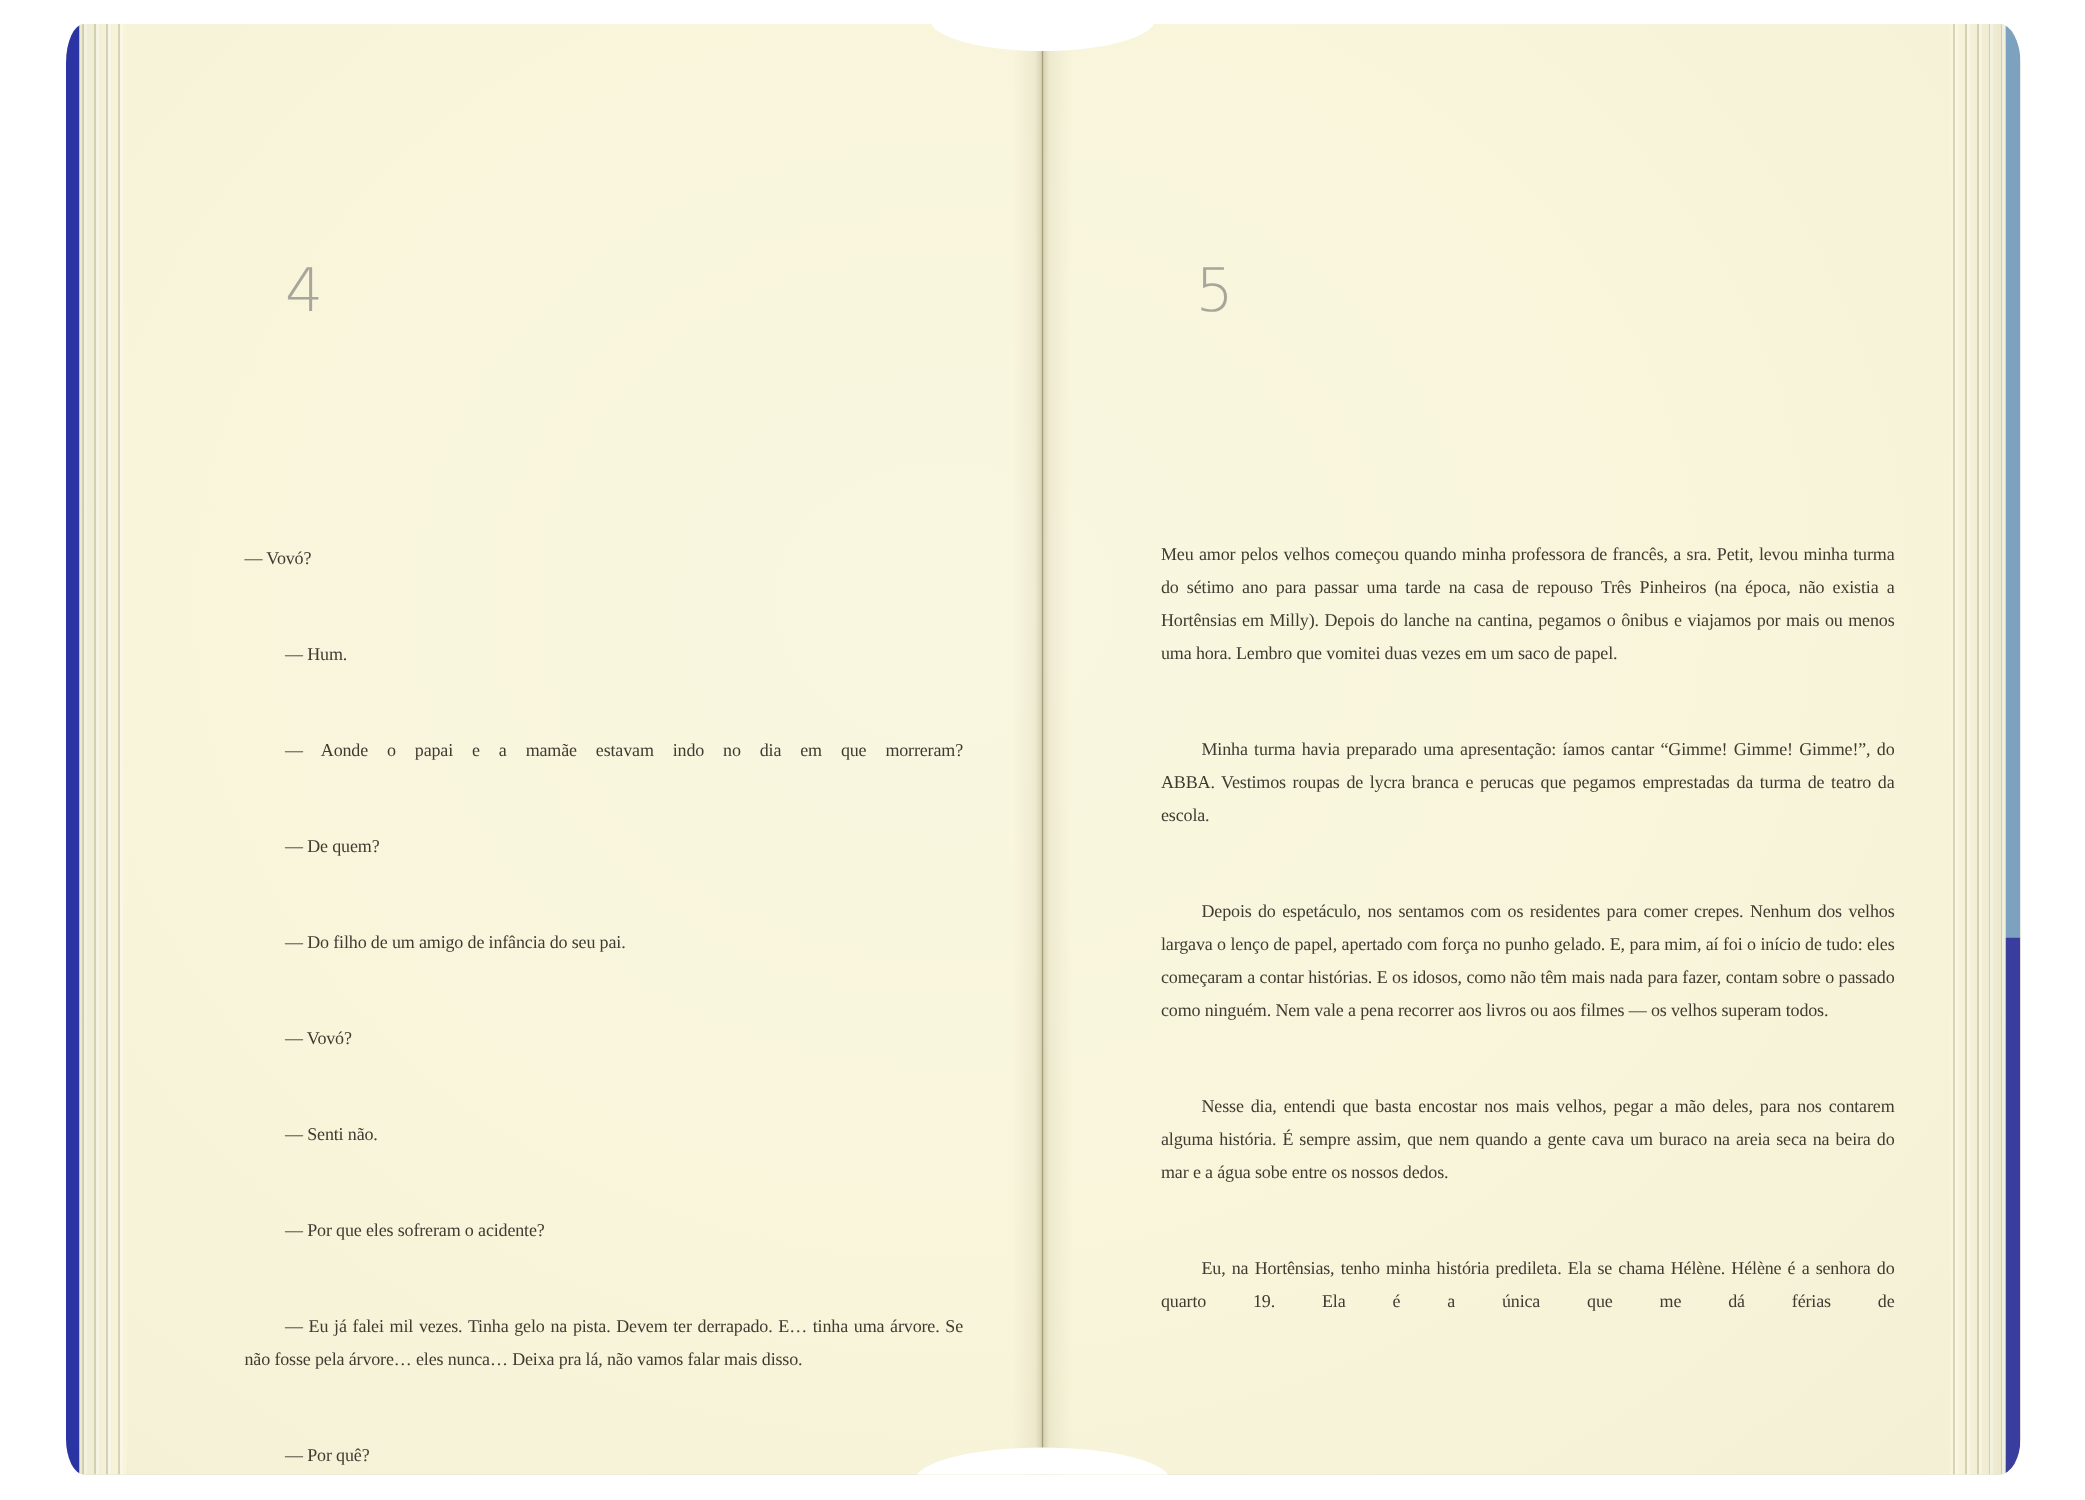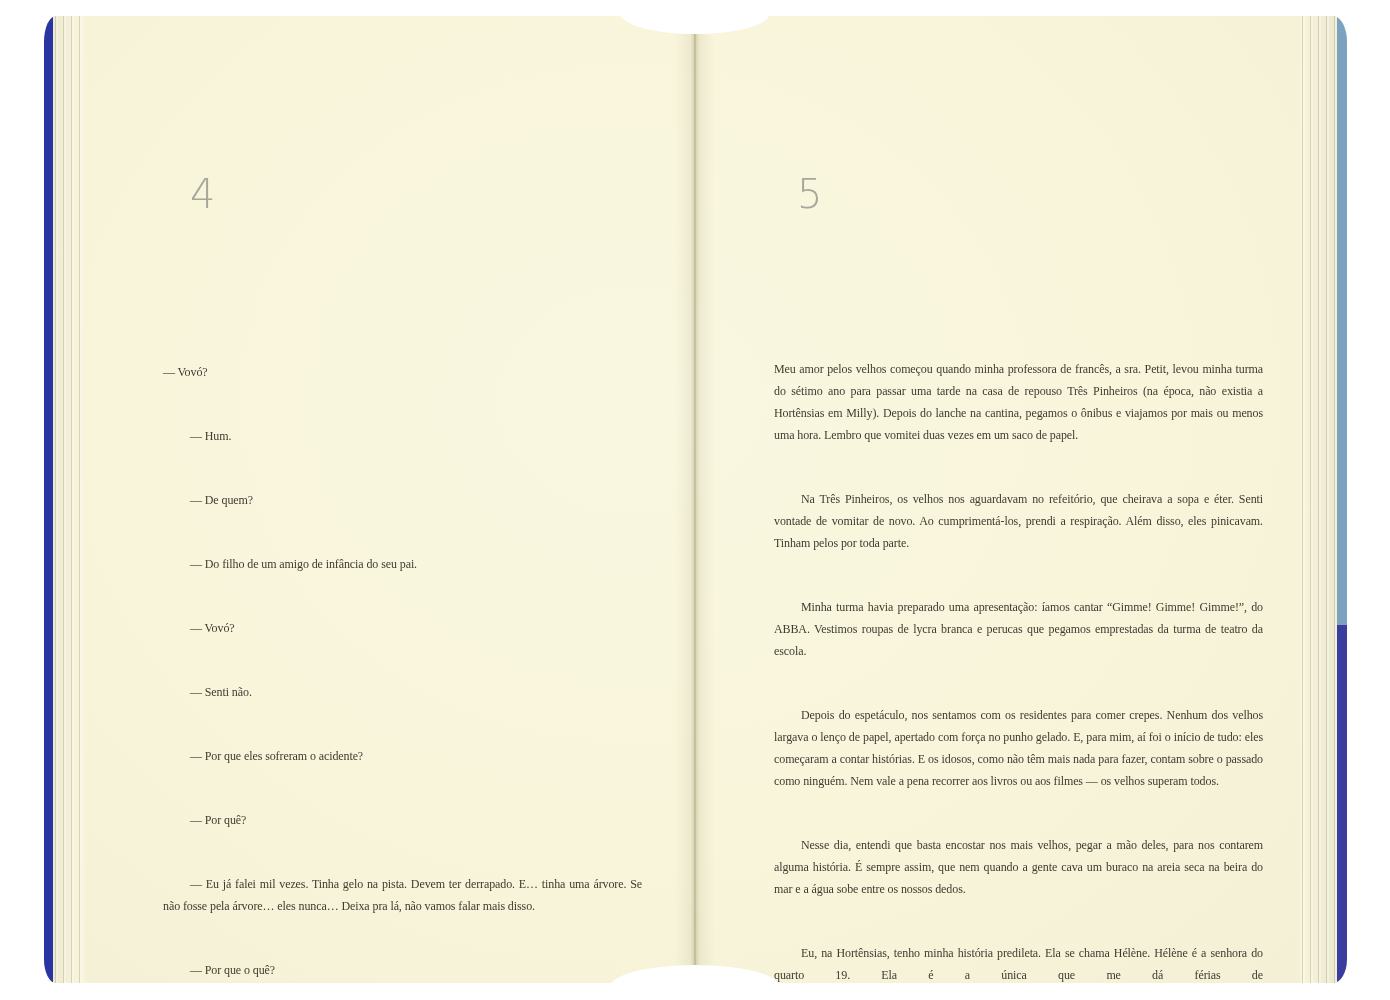--- a/index.html
+++ b/index.html
@@ -106,34 +106,34 @@
     <div class="cover-left"></div>
     <div class="edges-left"></div>
 
     <div class="spread"></div>
     <div class="gutter"></div>
 
     <div class="chapnum chapnum-left">4</div>
     <div class="textblock textblock-left">
         <p class="line">— Vovó?</p>
         <p class="line indent">— Hum.</p>
+        <p class="line indent fill">— Aonde o papai e a mamãe estavam indo no dia em que morreram?</p>
         <p class="line indent">— De quem?</p>
         <p class="line indent">— Do filho de um amigo de infância do seu pai.</p>
         <p class="line indent">— Vovó?</p>
         <p class="line indent">— Senti não.</p>
         <p class="line indent">— Por que eles sofreram o acidente?</p>
+        <p class="line indent">— Eu já falei mil vezes. Tinha gelo na pista. Devem ter derrapado. E… tinha uma árvore. Se não fosse pela árvore… eles nunca… Deixa pra lá, não vamos falar mais disso.</p>
         <p class="line indent">— Por quê?</p>
-        <p class="line indent">— Eu já falei mil vezes. Tinha gelo na pista. Devem ter derrapado. E… tinha uma árvore. Se não fosse pela árvore… eles nunca… Deixa pra lá, não vamos falar mais disso.</p>
         <p class="line indent">— Por que o quê?</p>
       </div>
 
     <div class="chapnum chapnum-right">5</div>
     <div class="textblock textblock-right">
         <p class="para">Meu amor pelos velhos começou quando minha professora de francês, a sra. Petit, levou minha turma do sétimo ano para passar uma tarde na casa de repouso Três Pinheiros (na época, não existia a Hortênsias em Milly). Depois do lanche na cantina, pegamos o ônibus e viajamos por mais ou menos uma hora. Lembro que vomitei duas vezes em um saco de papel.</p>
-        <p class="para indent">Na Três Pinheiros, os velhos nos aguardavam no refeitório, que cheirava a sopa e éter. Senti vontade de vomitar de novo. Ao cumprimentá-los, prendi a respiração. Além disso, eles pinicavam. Tinham pelos por toda parte.</p>
         <p class="para indent">Minha turma havia preparado uma apresentação: íamos cantar “Gimme! Gimme! Gimme!”, do ABBA. Vestimos roupas de lycra branca e perucas que pegamos emprestadas da turma de teatro da escola.</p>
         <p class="para indent">Depois do espetáculo, nos sentamos com os residentes para comer crepes. Nenhum dos velhos largava o lenço de papel, apertado com força no punho gelado. E, para mim, aí foi o início de tudo: eles começaram a contar histórias. E os idosos, como não têm mais nada para fazer, contam sobre o passado como ninguém. Nem vale a pena recorrer aos livros ou aos filmes — os velhos superam todos.</p>
         <p class="para indent">Nesse dia, entendi que basta encostar nos mais velhos, pegar a mão deles, para nos contarem alguma história. É sempre assim, que nem quando a gente cava um buraco na areia seca na beira do mar e a água sobe entre os nossos dedos.</p>
         <p class="para indent fill-last">Eu, na Hortênsias, tenho minha história predileta. Ela se chama Hélène. Hélène é a senhora do quarto 19. Ela é a única que me dá férias de</p>
       </div>
 
     <div class="edges-right"></div>
     <div class="cover-right">
       <div class="cover-right-top"></div>
       <div class="cover-right-bottom"></div>

